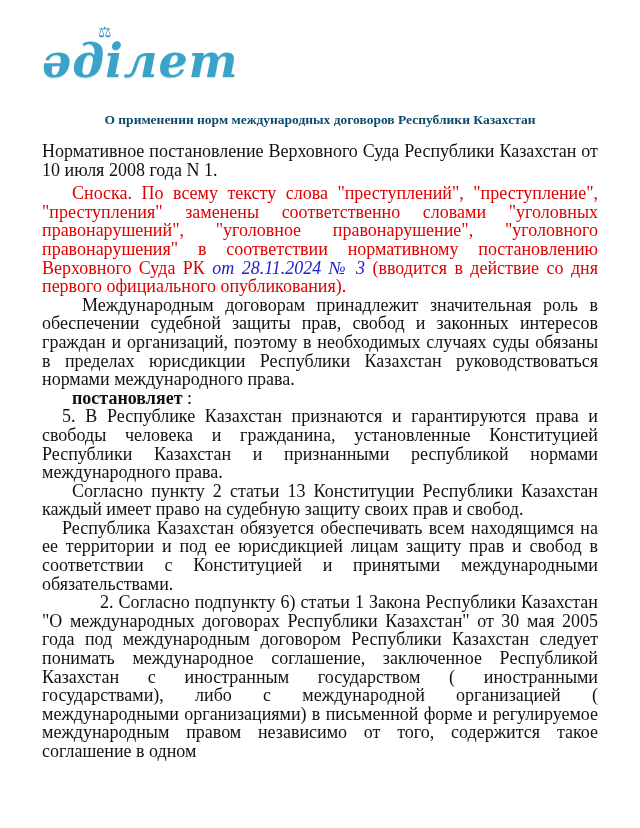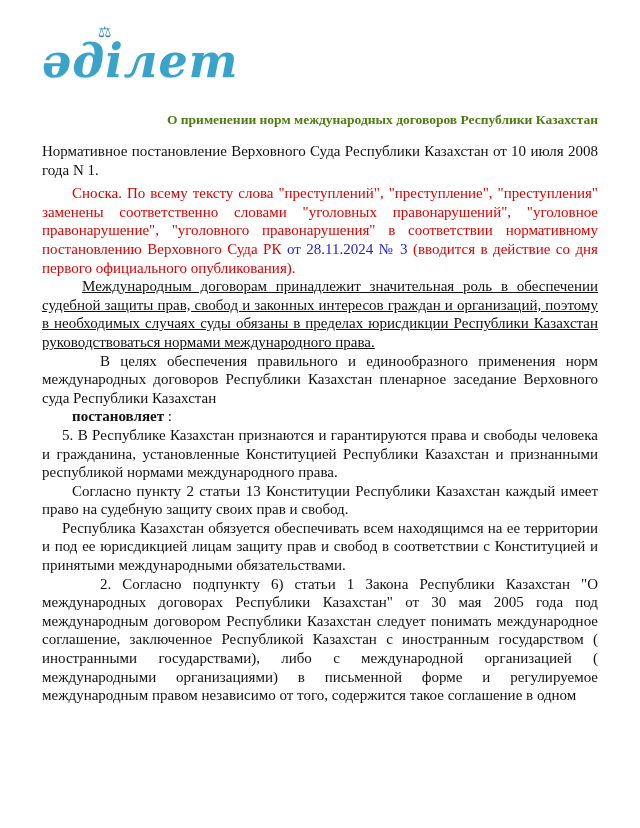--- a/index.html
+++ b/index.html
@@ -39,39 +39,40 @@
     font-style: normal;
     color: #2f8fb5;
     background: #ffffff;
     border-radius: 50%;
     line-height: 1;
   }
   
   .doc-title {
     font-size: 13.5px;
     font-weight: bold;
-    color: #4d7c0f;
+    color: #0c4a6e;
     margin: 24px 0 14px 0;
-    text-align: right;
+    text-align: center;
   }
   .subtitle, .body-p, .footnote {
-    font-size: 15px;
+    font-size: 18px;
     line-height: 18.6px;
     text-align: justify;
   }
   .subtitle { margin-bottom: 5px; }
   .footnote { color: #e00000; }
   .doc-link {
     color: #2222cc;
     text-decoration: none;
     cursor: pointer;
+    font-style: italic;
   }
   .ind-1 { text-indent: 20px; }
   .ind-2 { text-indent: 30px; }
-  .ind-3 { text-indent: 40px; text-decoration: underline; }
+  .ind-3 { text-indent: 40px; }
   .ind-4 { text-indent: 58px; }
   .resolves-word { font-weight: bold; }
 </style>
 </head>
 <body>
 
 <div class="page">
 
   <header class="logo-row">
     <div class="logo-wrap">
@@ -82,21 +83,20 @@
 
   <h1 class="doc-title">О применении норм международных договоров Республики Казахстан</h1>
 
   <p class="subtitle">Нормативное постановление Верховного Суда Республики Казахстан от 10 июля 2008 года N 1.</p>
 
   <p class="footnote ind-2"><span>Сноска. По всему тексту слова "преступлений", "преступление", "преступления" заменены соответственно словами "уголовных правонарушений", "уголовное правонарушение", "уголовного правонарушения" в соответствии нормативному постановлению Верховного Суда РК </span><a href="#" class="doc-link">от 28.11.2024 № 3</a><span> (вводится в действие со дня первого официального опубликования).</span></p>
 
 
   <p class="body-p ind-3">Международным договорам принадлежит значительная роль в обеспечении судебной защиты прав, свобод и законных интересов граждан и организаций, поэтому в необходимых случаях суды обязаны в пределах юрисдикции Республики Казахстан руководствоваться нормами международного права.</p>
 
-  <p class="body-p ind-4">В целях обеспечения правильного и единообразного применения норм международных договоров Республики Казахстан пленарное заседание Верховного суда Республики Казахстан</p>
 
   <p class="body-p ind-2"><b class="resolves-word">постановляет</b><span> :</span></p>
 
   <p class="body-p ind-1">5. В Республике Казахстан признаются и гарантируются права и свободы человека и гражданина, установленные Конституцией Республики Казахстан и признанными республикой нормами международного права.</p>
 
   <p class="body-p ind-2">Согласно пункту 2 статьи 13 Конституции Республики Казахстан каждый имеет право на судебную защиту своих прав и свобод.</p>
 
   <p class="body-p ind-1">Республика Казахстан обязуется обеспечивать всем находящимся на ее территории и под ее юрисдикцией лицам защиту прав и свобод в соответствии с Конституцией и принятыми международными обязательствами.</p>
 
   <p class="body-p ind-4">2. Согласно подпункту 6) статьи 1 Закона Республики Казахстан "О международных договорах Республики Казахстан" от 30 мая 2005 года под международным договором Республики Казахстан следует понимать международное соглашение, заключенное Республикой Казахстан с иностранным государством ( иностранными государствами), либо с международной организацией ( международными организациями) в письменной форме и регулируемое международным правом независимо от того, содержится такое соглашение в одном</p>

